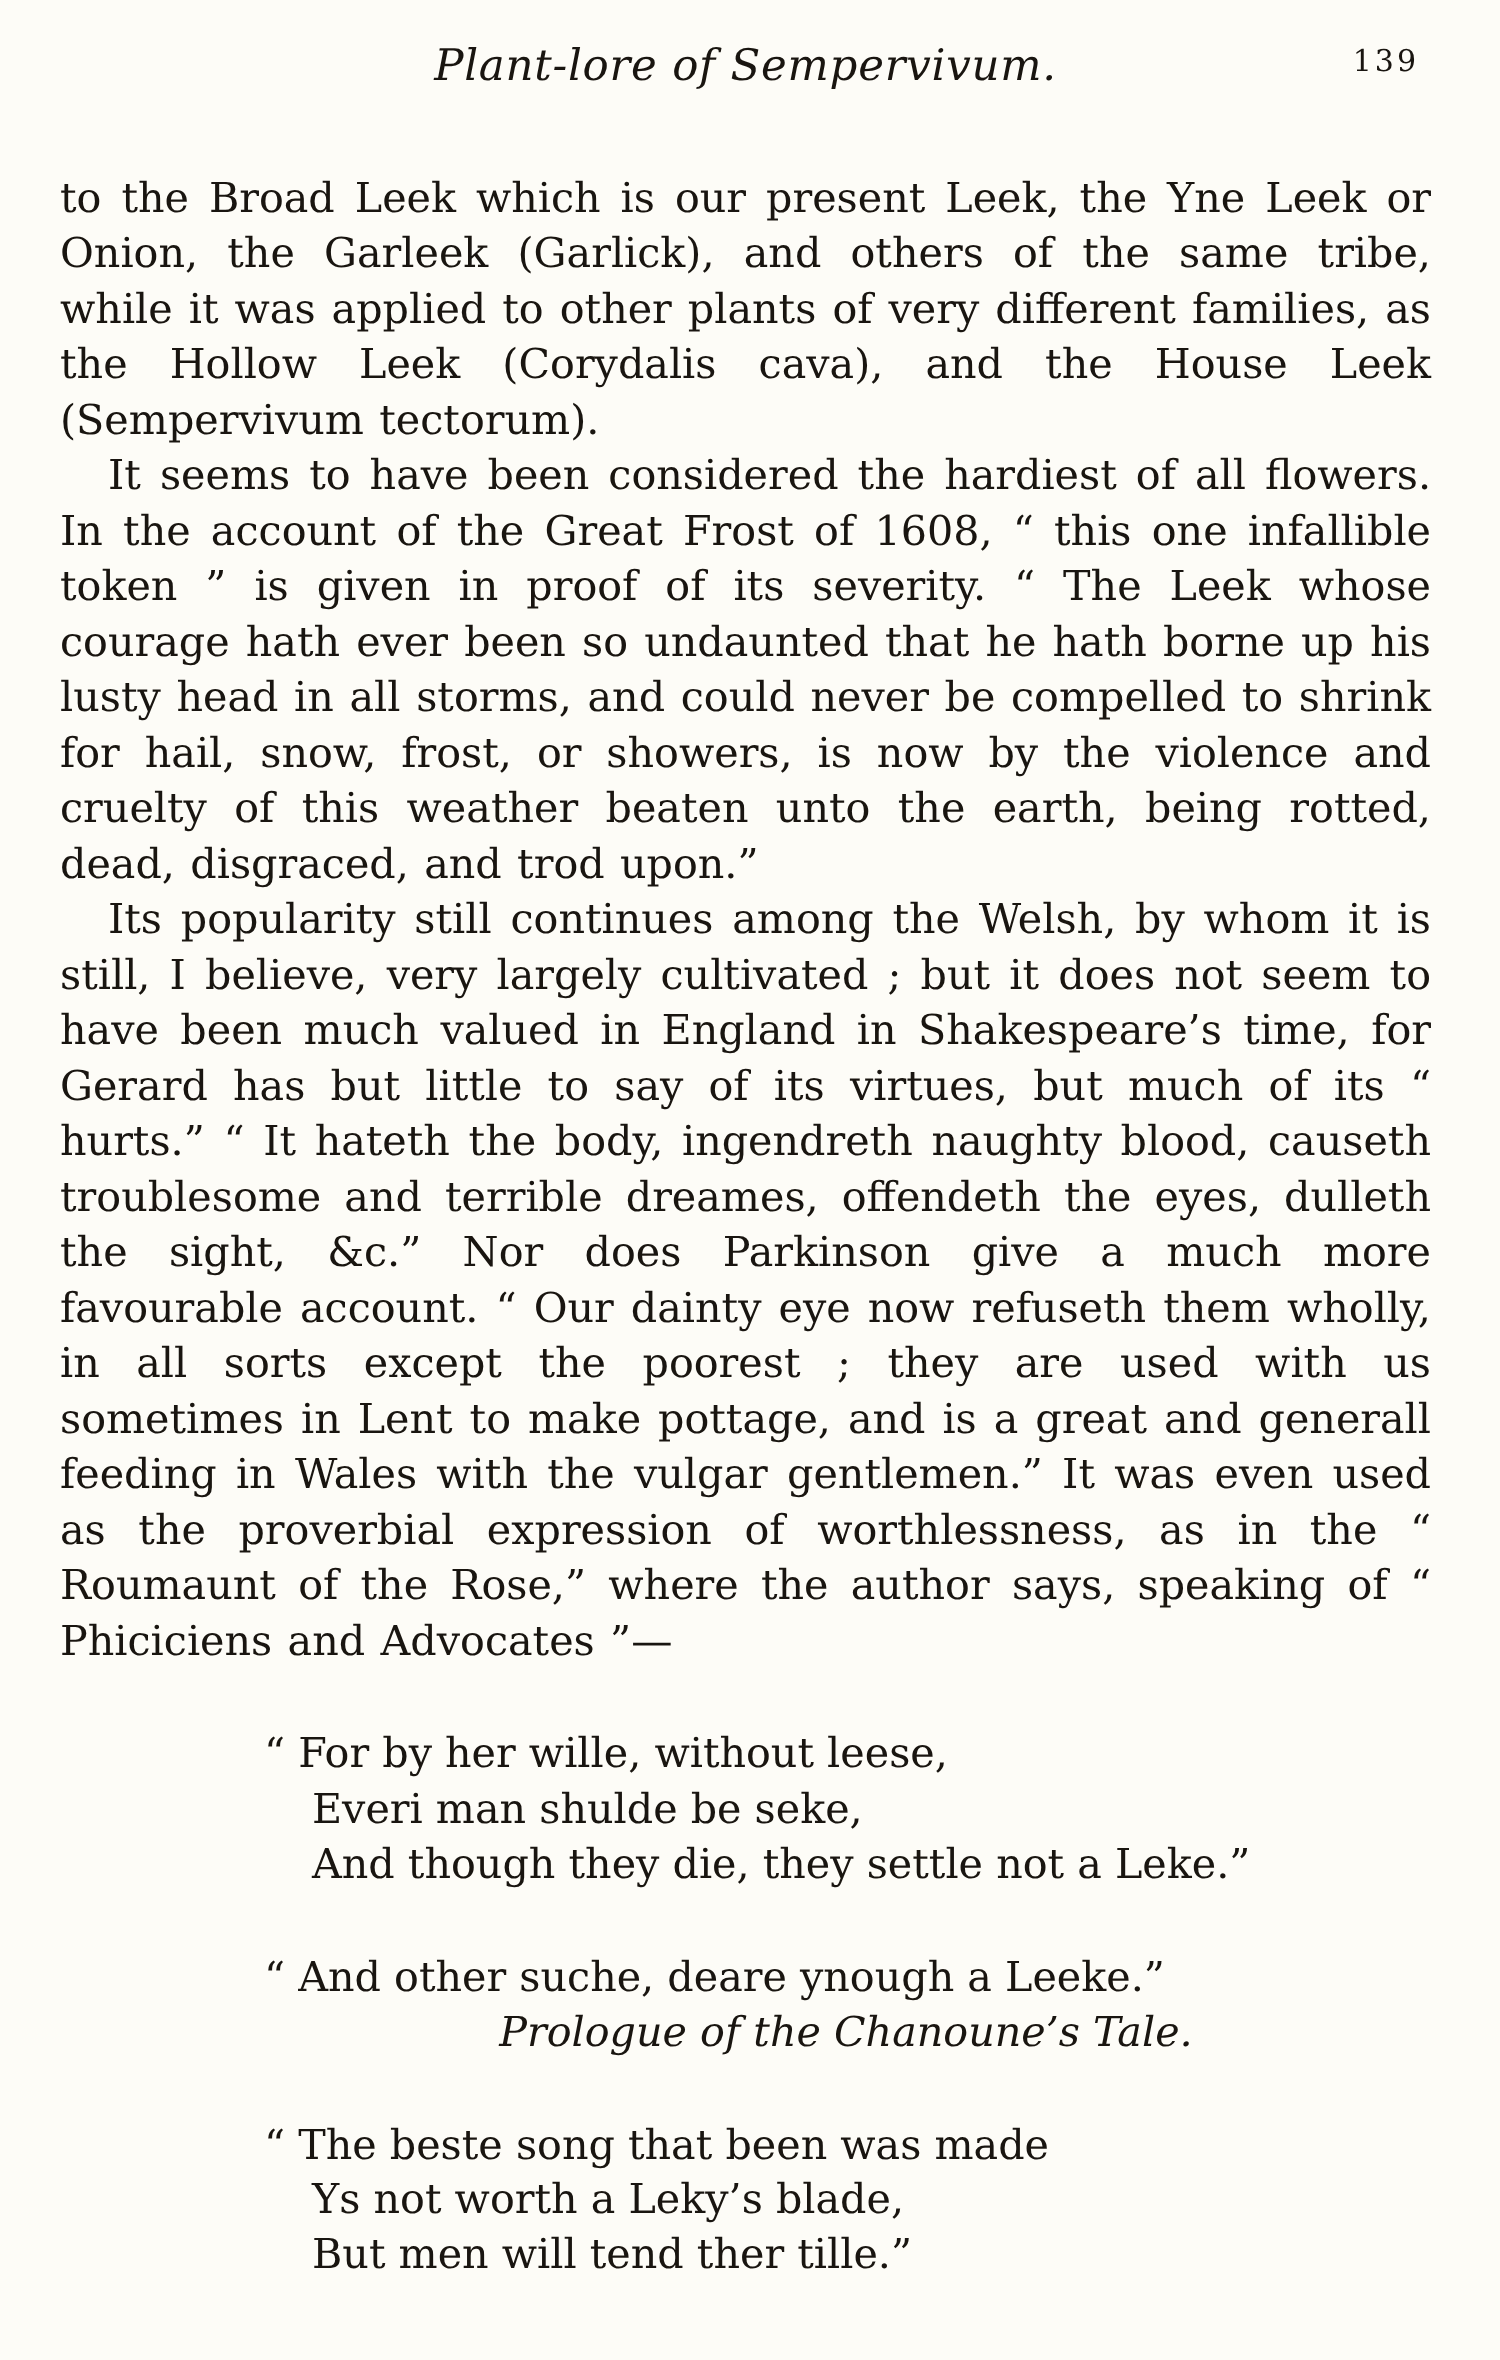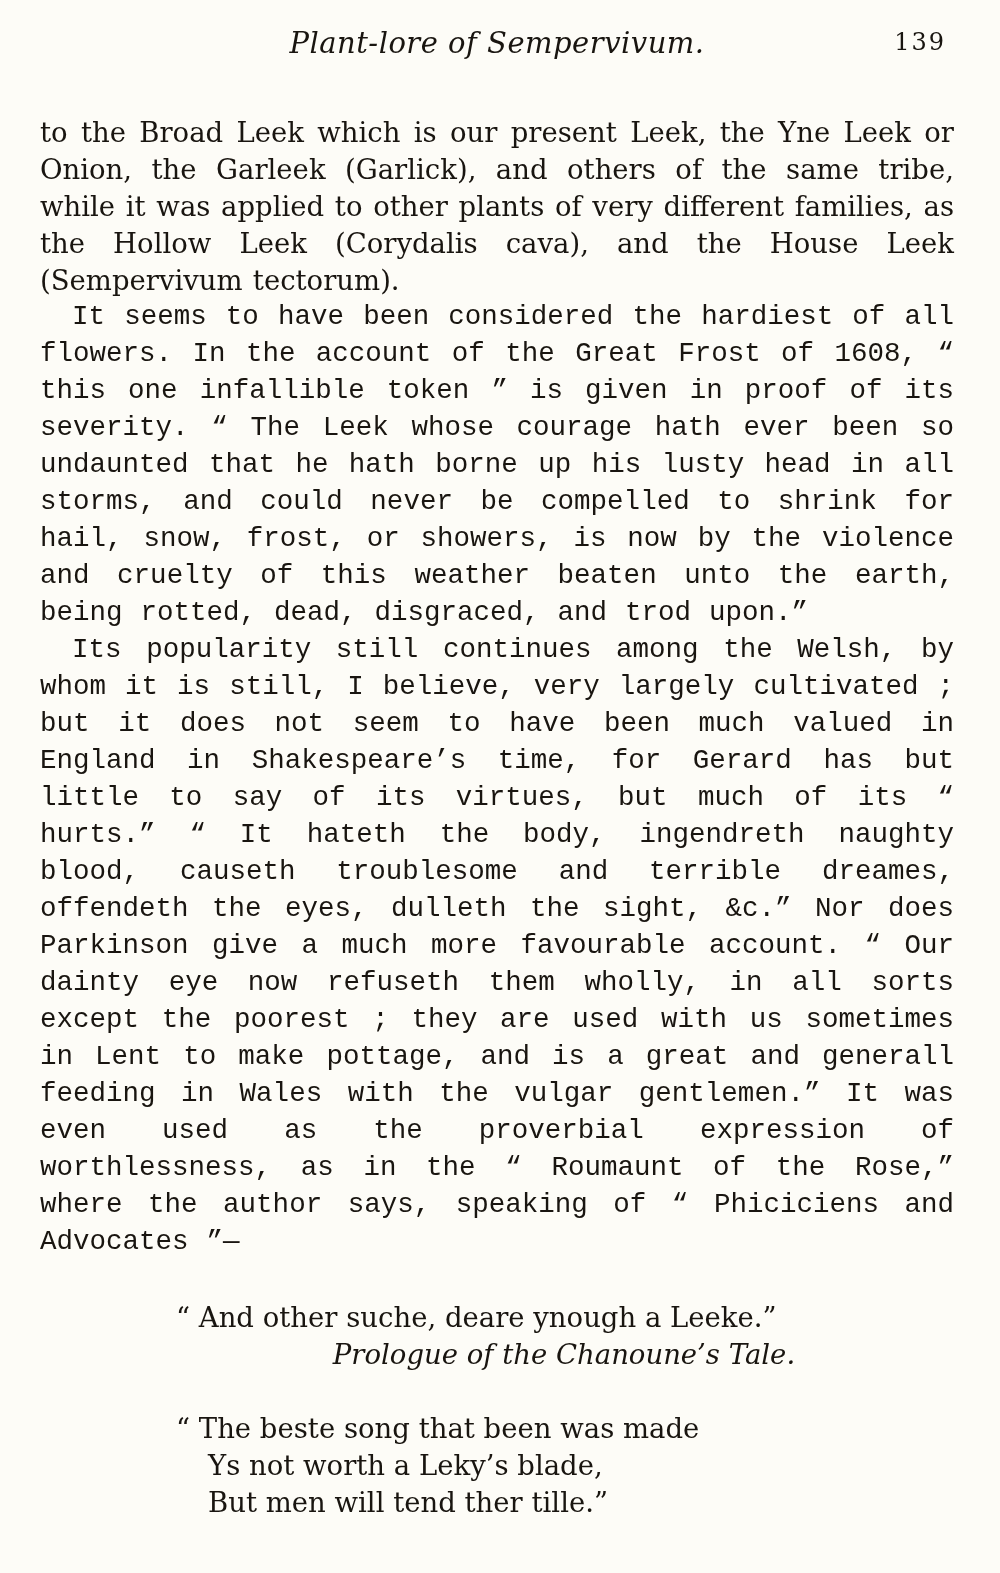--- a/index.html
+++ b/index.html
@@ -26,37 +26,36 @@
   .title {
     text-align: center;
     font-style: italic;
     font-size: 29px;
     letter-spacing: 0.5px;
   }
   .page-number {
     position: absolute;
     right: 8px;
     top: 2px;
-    font-size: 24px;
+    font-size: 20px;
     letter-spacing: 2px;
     margin-left: 42px;
   }
   .body {
     margin-top: 44px;
     font-size: 27.5px;
     line-height: 1.345;
     text-align: justify;
     word-spacing: 1.5px;
   }
   .para {
     margin: 0;
   }
   .para.indent {
     text-indent: 32px;
-    font-family: Liberation Mono, monospace;
   }
   
   .verse + .para {
     margin-top: 30px;
     text-align: left;
   }
   .it {
   }
   .verse {
     margin: 38px 0 0 136px;
@@ -78,20 +77,25 @@
 <div class="page">
   <div class="header">
     <div class="title">Plant-lore of Sempervivum.</div>
     <div class="page-number">139</div>
   </div>
   <div class="body">
       <p class="para"><span>to the Broad Leek which is our present Leek, the Yne Leek or Onion, the Garleek (Garlick), and others of the same tribe, while it was applied to other plants of very different families, as the Hollow Leek (</span><span class="it">Corydalis cava</span><span>), and the House Leek (</span><span class="it">Sempervivum tectorum</span><span>).</span></p>
       <p class="para indent"><span>It seems to have been considered the hardiest of all flowers. In the account of the Great Frost of 1608, “ this one infallible token ” is given in proof of its severity. “ The Leek whose courage hath ever been so undaunted that he hath borne up his lusty head in all storms, and could never be compelled to shrink for hail, snow, frost, or showers, is now by the violence and cruelty of this weather beaten unto the earth, being rotted, dead, disgraced, and trod upon.”</span></p>
       <p class="para indent"><span>Its popularity still continues among the Welsh, by whom it is still, I believe, very largely cultivated ; but it does not seem to have been much valued in England in Shakespeare’s time, for Gerard has but little to say of its virtues, but much of its “ hurts.” “ It hateth the body, ingendreth naughty blood, causeth troublesome and terrible dreames, offendeth the eyes, dulleth the sight, &amp;c.” Nor does Parkinson give a much more favourable account. “ Our dainty eye now refuseth them wholly, in all sorts except the poorest ; they are used with us sometimes in Lent to make pottage, and is a great and generall feeding in Wales with the vulgar gentlemen.” It was even used as the proverbial expression of worthlessness, as in the “ Roumaunt of the Rose,” where the author says, speaking of “ Phiciciens and Advocates ”—</span></p>
       <div class="verse">
+        <div class="verse-line">“ For by her wille, without leese,</div>
+        <div class="verse-line cont">Everi man shulde be seke,</div>
+        <div class="verse-line cont">And though they die, they settle not a Leke.”</div>
+      </div>
+      <div class="verse">
         <div class="verse-line">“ And other suche, deare ynough a Leeke.”</div>
         <div class="attribution">Prologue of the Chanoune’s Tale.</div>
       </div>
       <div class="verse">
         <div class="verse-line">“ The beste song that been was made</div>
         <div class="verse-line cont">Ys not worth a Leky’s blade,</div>
         <div class="verse-line cont">But men will tend ther tille.”</div>
       </div>
     </div>
 </div>

